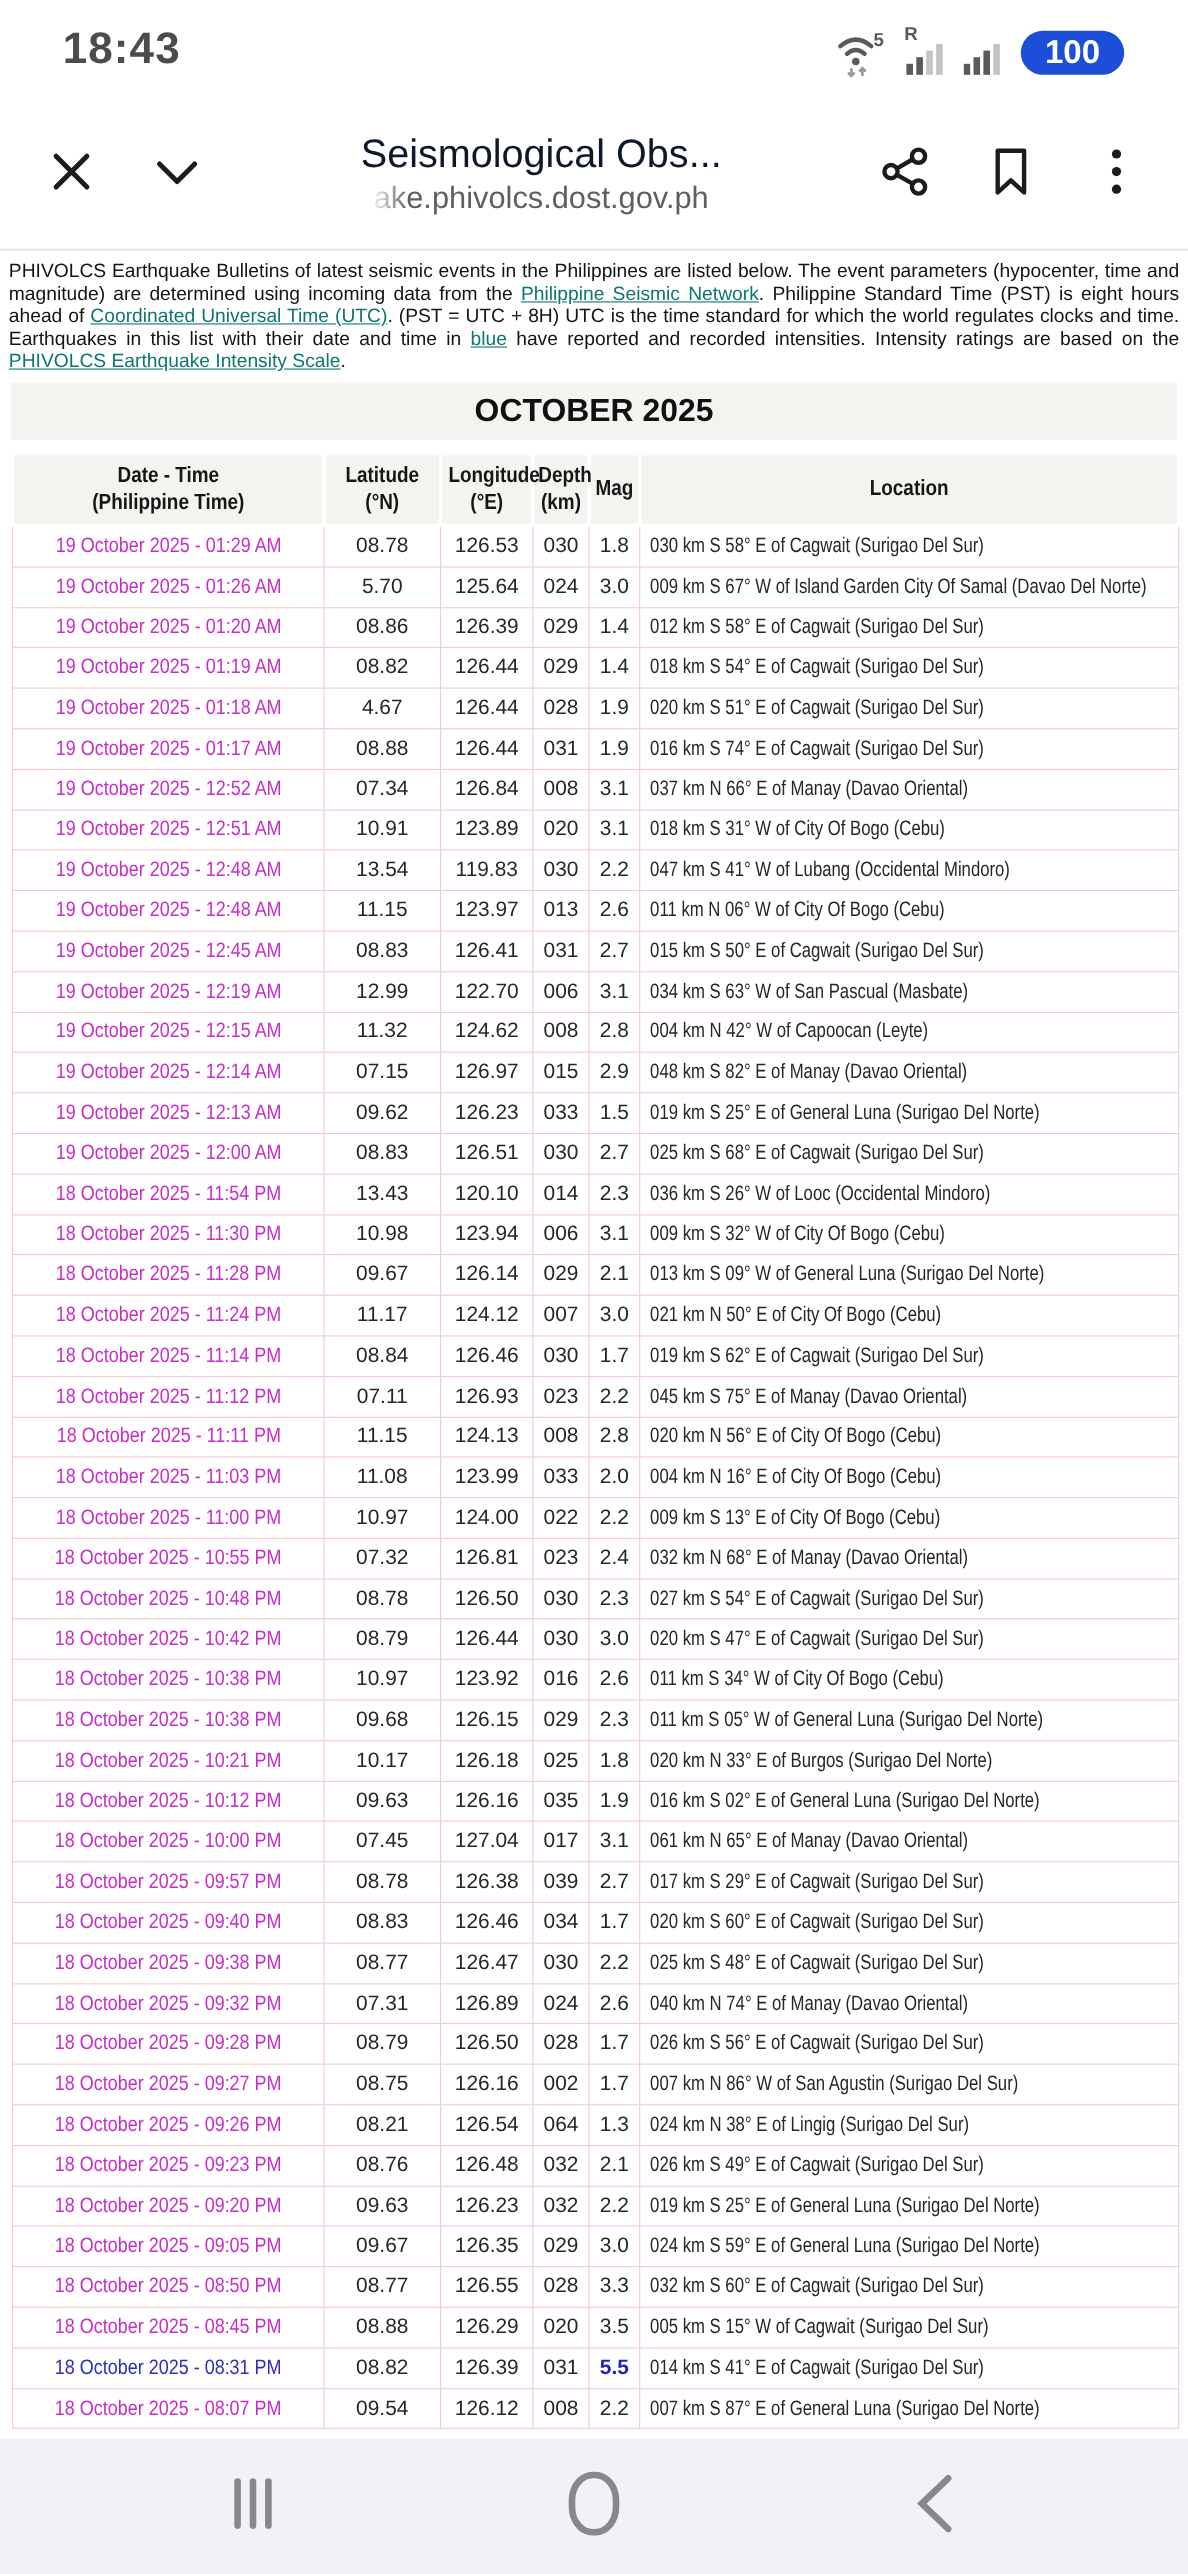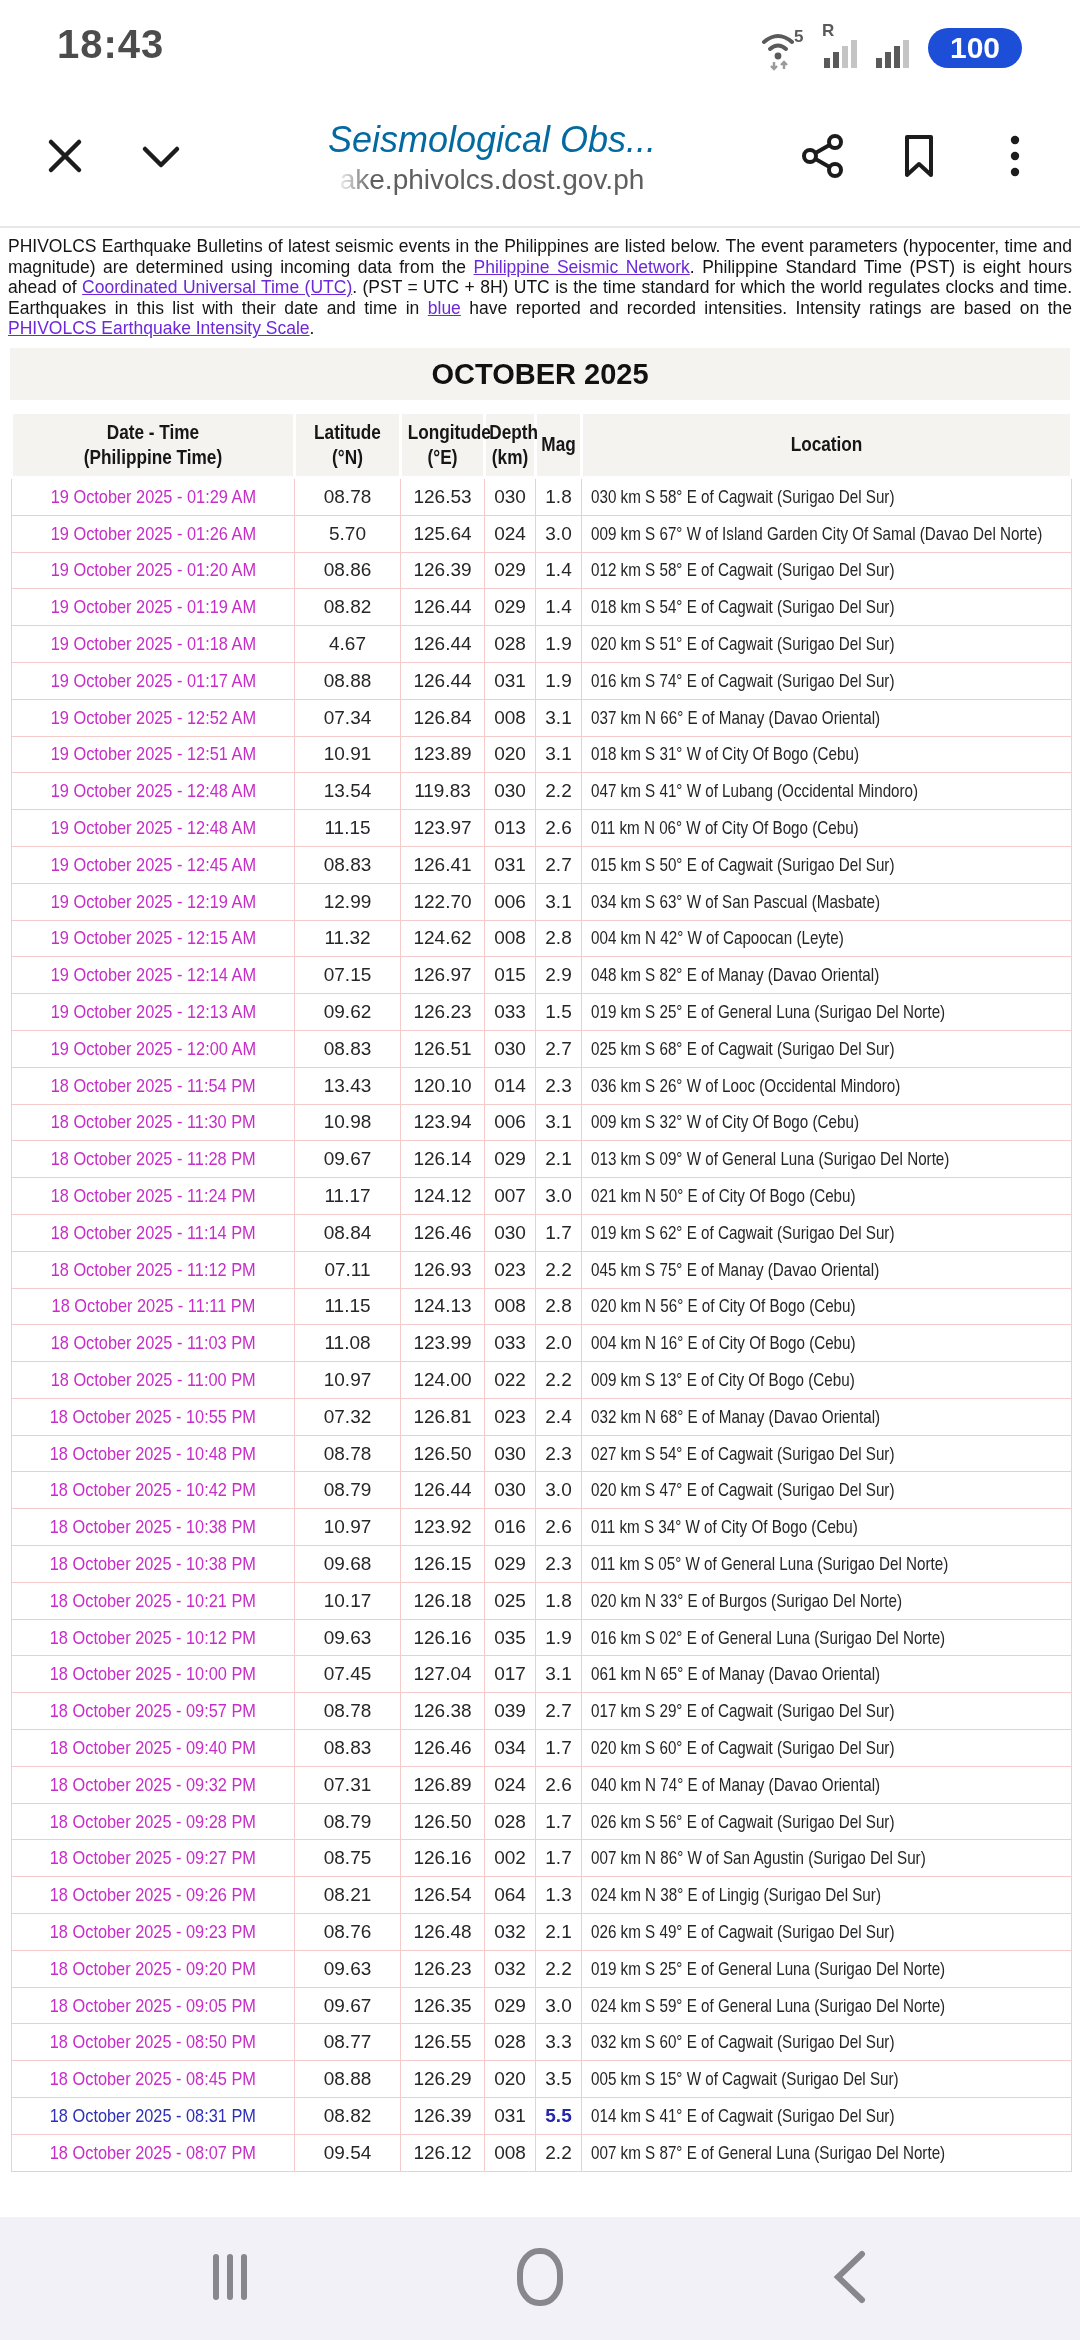--- a/index.html
+++ b/index.html
@@ -12,29 +12,29 @@
   .status-icons{position:absolute;right:58px;top:24px;display:flex;align-items:center;gap:12px;height:48px;}
   .battery-pill{background:#1d4ed8;color:#fff;font-weight:bold;font-size:30px;
       border-radius:27px;width:94px;height:40px;display:flex;align-items:center;justify-content:center;}
 
   
   .toolbar{position:absolute;top:90px;left:0;right:0;height:138px;background:#fff;
       border-bottom:2px solid #e7e7e7;display:flex;align-items:center;padding:0 34px;box-sizing:border-box;}
   .tb-btn{width:62px;height:62px;display:flex;align-items:center;justify-content:center;flex:0 0 auto;}
   .tb-spacer{width:34px;flex:0 0 auto;}
   .title-block{flex:1;text-align:center;overflow:hidden;}
-  .page-title{font-size:36px;color:#0369a1;line-height:44px;white-space:nowrap;font-style:italic;}
+  .page-title{font-size:36px;color:#0f172a;line-height:44px;white-space:nowrap;}
   .page-url{font-size:28px;color:#5f5f5f;line-height:36px;position:relative;display:inline-block;}
   .url-fade{position:absolute;left:-4px;top:0;bottom:0;width:36px;
       background:linear-gradient(to right,#ffffff,rgba(255,255,255,0));}
 
   
   .content{position:absolute;top:230px;left:0;right:0;bottom:123px;overflow:hidden;background:#fff;}
   .intro{margin:6px 8px 0 8px;font-size:17.5px;line-height:20.6px;color:#141414;text-align:justify;}
-  .intro-link{color:#6d28d9;text-decoration:underline;}
+  .intro-link{color:#0f766e;text-decoration:underline;}
   .month-band{margin:9px auto 11px auto;width:1060px;height:52px;background:#f5f3ef;
       text-align:center;font-weight:bold;font-size:29px;color:#111;line-height:52px;}
 
   table.eq{margin-left:10px;width:1060px;border-collapse:collapse;table-layout:fixed;}
   th{background:#f5f3ef;border:3px solid #ffffff;font-size:20px;font-weight:bold;color:#161616;
      padding:6px 0;line-height:25px;text-align:center;vertical-align:middle;}
   td{border:1px solid #f4cbcb;height:35.8px;padding:0;font-size:19px;color:#262626;
      text-align:center;vertical-align:middle;overflow:hidden;}
   td.c-loc{text-align:left;padding-left:9px;}
   .cx{display:inline-block;transform:scaleX(0.86);transform-origin:center center;white-space:nowrap;}
@@ -451,20 +451,28 @@
         </tr>
         <tr>
           <td><a href="#" class="d-link"><span class="cx">18 October 2025 - 09:40 PM</span></a></td>
           <td>08.83</td>
           <td>126.46</td>
           <td>034</td>
           <td>1.7</td>
           <td class="c-loc"><span class="cxl">020 km S 60° E of Cagwait (Surigao Del Sur)</span></td>
         </tr>
         <tr>
+          <td><a href="#" class="d-link"><span class="cx">18 October 2025 - 09:38 PM</span></a></td>
+          <td>08.77</td>
+          <td>126.47</td>
+          <td>030</td>
+          <td>2.2</td>
+          <td class="c-loc"><span class="cxl">025 km S 48° E of Cagwait (Surigao Del Sur)</span></td>
+        </tr>
+        <tr>
           <td><a href="#" class="d-link"><span class="cx">18 October 2025 - 09:32 PM</span></a></td>
           <td>07.31</td>
           <td>126.89</td>
           <td>024</td>
           <td>2.6</td>
           <td class="c-loc"><span class="cxl">040 km N 74° E of Manay (Davao Oriental)</span></td>
         </tr>
         <tr>
           <td><a href="#" class="d-link"><span class="cx">18 October 2025 - 09:28 PM</span></a></td>
           <td>08.79</td>

